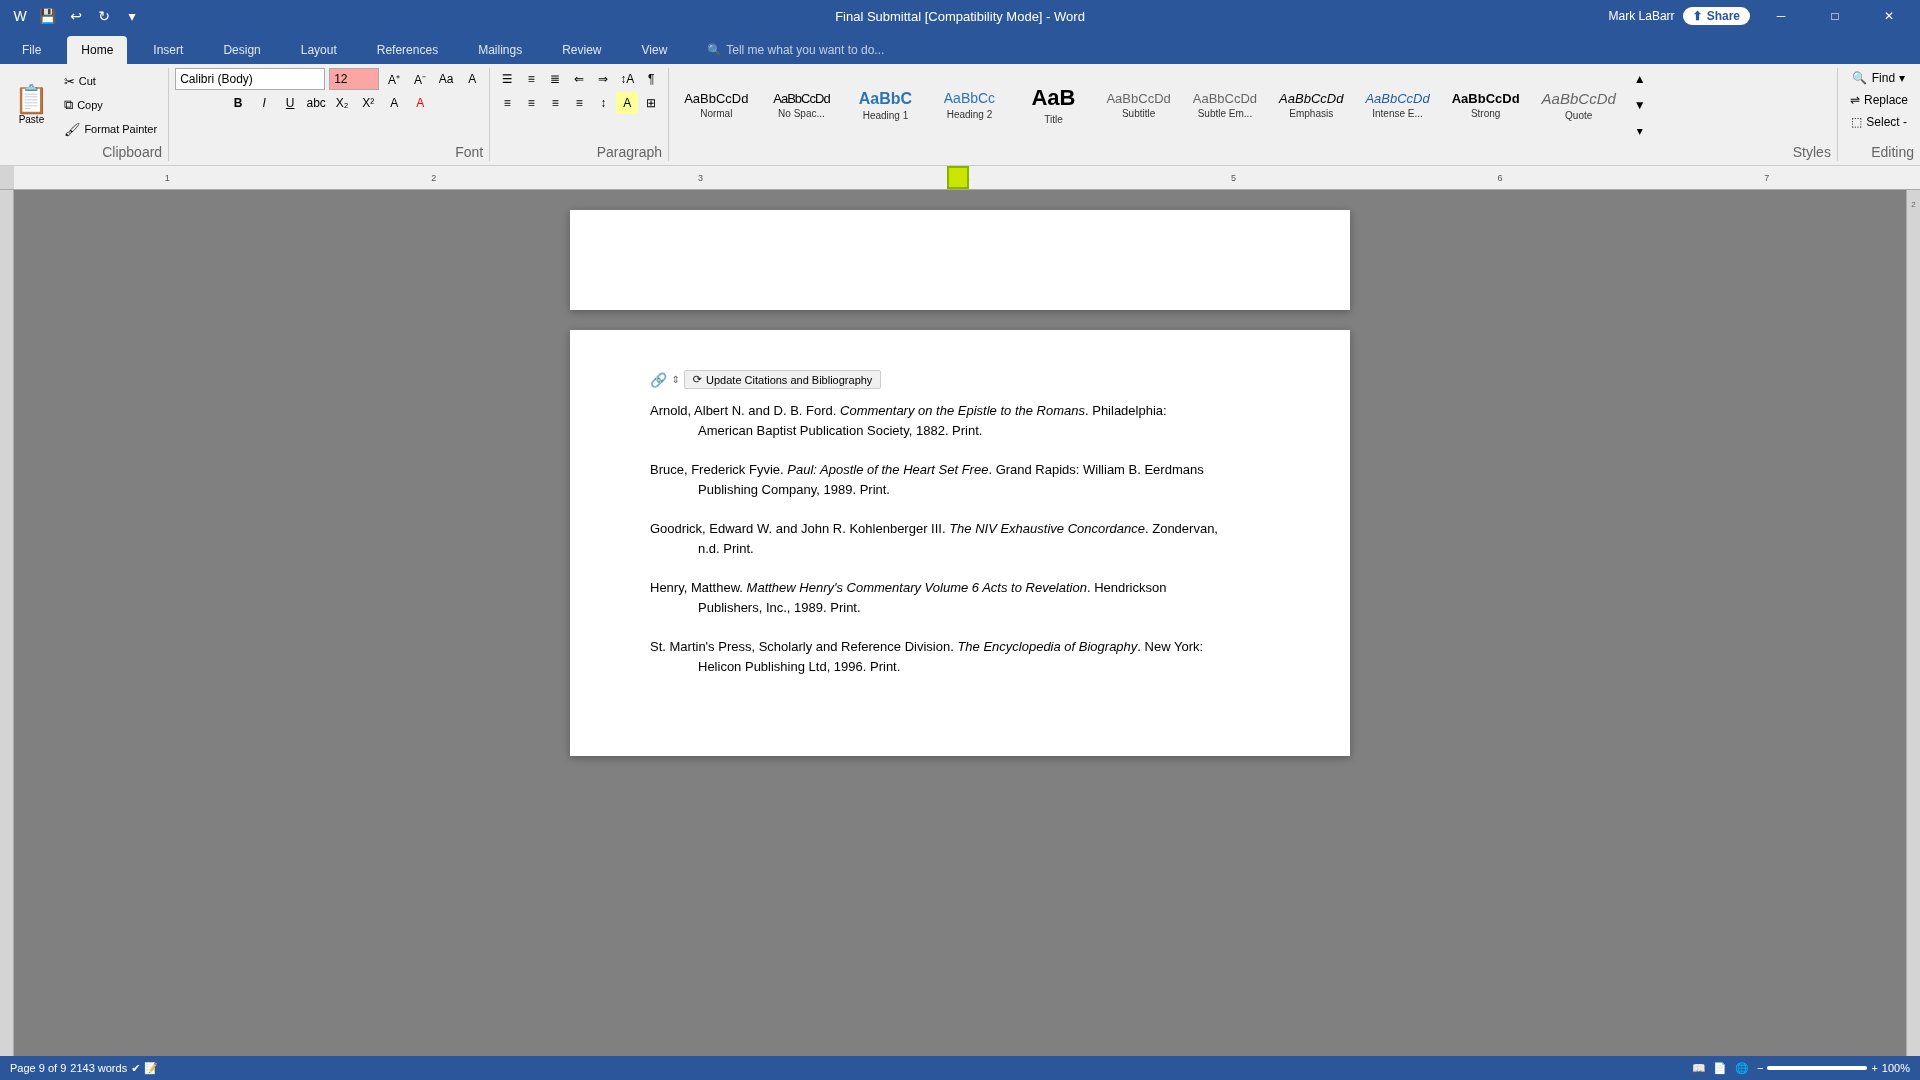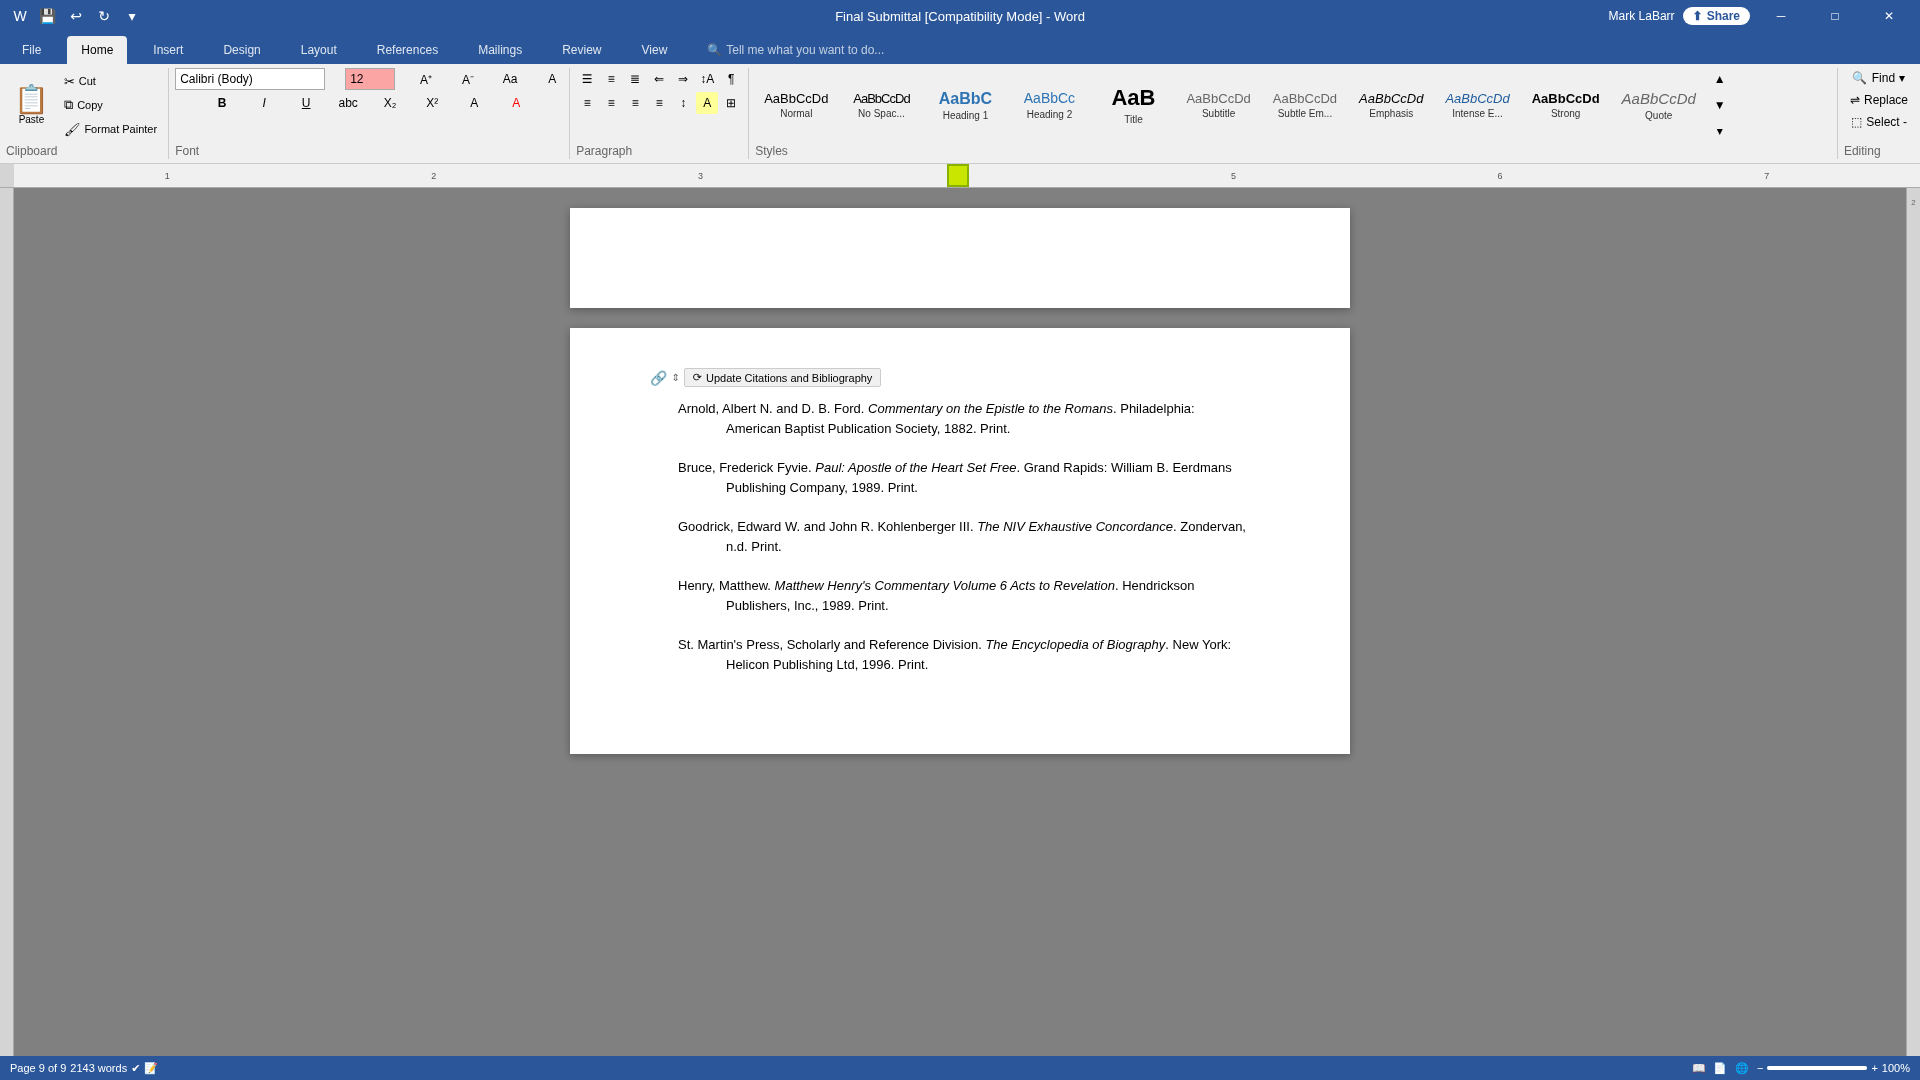--- a/index.html
+++ b/index.html
@@ -61,22 +61,22 @@
       min-width: fit-content;
     }
     .ribbon-group:last-child { border-right: none; }
     .ribbon-group-content {
       display: flex;
       align-items: center;
       gap: 2px;
       flex: 1;
     }
     .ribbon-group-label {
-      font-size: 12px;
-      text-align: left;
+      font-size: 14px;
+      text-align: right;
       color: #666;
       padding: 2px 0 1px;
     }
     .paste-btn {
       display: flex;
       flex-direction: column;
       align-items: center;
       justify-content: center;
       padding: 4px 8px;
       cursor: pointer;
@@ -106,21 +106,21 @@
 
     
     .font-group-content {
       display: flex;
       flex-direction: column;
       gap: 2px;
     }
     .font-row {
       display: flex;
       align-items: flex-start;
-      gap: 20px;
+      gap: 4px;
     }
     .font-select {
       width: 150px;
       height: 22px;
       font-size: 12px;
       border: 1px solid #aaa;
       background: white;
       padding: 0 4px;
       cursor: pointer;
     }
@@ -180,21 +180,20 @@
       padding: 3px 6px;
       cursor: pointer;
       border-radius: 3px;
       font-size: 12px;
     }
 
     .bib-entry {
       margin-bottom: 20px;
       font-size: 13px;
       line-height: 1.5;
-      margin-left: 28px;
     }
 
     .bib-first-line {
       text-indent: 0;
     }
     .bib-continuation {
       padding-left: 48px;
     }
     .update-btn {
       display: flex;

